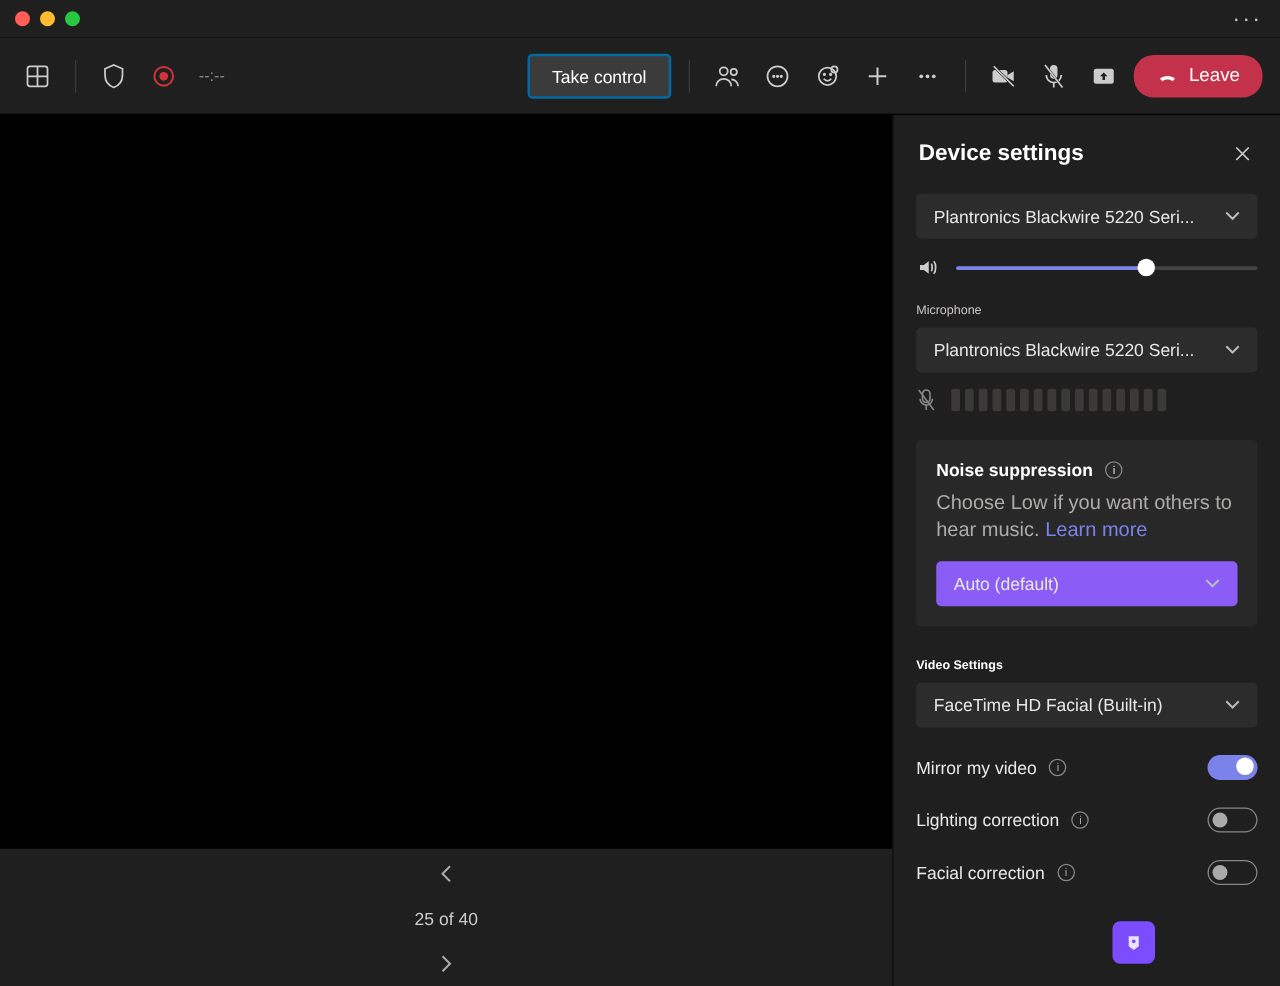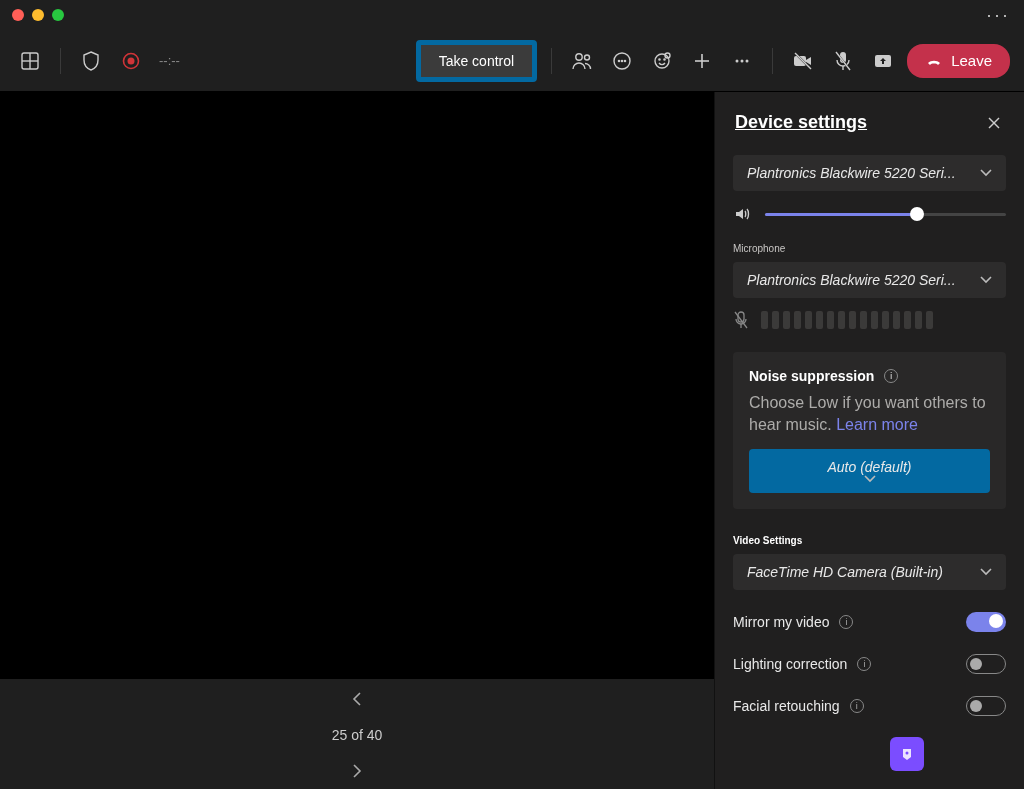--- a/index.html
+++ b/index.html
@@ -45,21 +45,21 @@
     display: flex; align-items: center; justify-content: center;
     color: #ccc; cursor: pointer; border-radius: 4px;
   }
   .tb-sep {
     width: 1px; height: 26px; background: #3a3a3a; margin: 0 6px;
   }
   .elapsed { color: #8a8a8a; font-size: 13px; margin-left: 4px; }
   .tb-spacer { flex: 1; }
   .take-control-btn {
     background: #3b3b3b;
-    border: 5px solid #0369a1;
+    border: 2px solid #0369a1;
     color: #fff;
     padding: 8px 18px;
     border-radius: 4px;
     font-size: 14px;
     cursor: pointer;
   }
   .leave-btn {
     background: #c4314b;
     color: #fff;
     border: none;
@@ -109,40 +109,39 @@
     display: flex;
     flex-direction: column;
     padding: 0;
     position: relative;
     overflow: hidden;
   }
   .panel-head {
     display: flex; align-items: center; justify-content: space-between;
     padding: 20px 20px 14px 20px;
   }
-  .panel-title { font-size: 18px; font-weight: 700; text-decoration: underline; }
+  .panel-title { font-size: 18px; font-weight: 700; }
   .close-x {
     width: 20px; height: 20px; cursor: pointer; color: #ccc;
     display: flex; align-items: center; justify-content: center;
   }
   .panel-body {
     padding: 0 18px 20px 18px;
     overflow-y: auto;
     flex: 1;
   }
   .dropdown {
     background: #2d2c2c;
     border-radius: 4px;
     padding: 10px 14px;
     display: flex; align-items: center; justify-content: space-between;
     cursor: pointer;
     font-size: 14px;
     color: #e8e8e8;
     margin-top: 8px;
-    font-style: italic;
   }
   .dropdown .label {
     overflow: hidden; text-overflow: ellipsis; white-space: nowrap;
     max-width: 210px;
   }
   .chev { color: #bbb; }
   .vol-row {
     display: flex; align-items: center; gap: 14px;
     margin-top: 14px;
   }
@@ -185,21 +184,21 @@
     width: 14px; height: 14px; border: 1px solid #888;
     border-radius: 50%; display: inline-flex;
     align-items: center; justify-content: center;
     font-size: 9px; color: #aaa; font-style: normal;
   }
   .nb-desc {
     color: #adacaa; font-size: 16px; margin-top: 8px;
     line-height: 1.4;
   }
   .learn-more { color: #7b83eb; cursor: pointer; }
-  .noise-box .dropdown { background: #0369a1; margin-top: 12px; flex-direction: column; }
+  .noise-box .dropdown { background: #8b5cf6; margin-top: 12px; }
   .video-head {
     font-size: 10px; font-weight: 700; margin-top: 26px;
   }
   .toggle-row {
     display: flex; align-items: center; justify-content: space-between;
     margin-top: 22px;
     font-size: 14px; color: #e8e8e8;
   }
   .toggle-left { display: flex; align-items: center; gap: 10px; }
   .switch {
@@ -459,21 +458,21 @@
           <span class="chev">
             <svg width="12" height="8" viewBox="0 0 12 8" fill="none" stroke="#bbb" stroke-width="1.6">
                 <path d="M1 1l5 5 5-5"></path>
               </svg>
           </span>
         </div>
       </div>
 
       <div class="video-head">Video Settings</div>
       <div class="dropdown">
-        <span class="label">FaceTime HD Camera (Built-in)</span>
+        <span class="label">FaceTime HD Facial (Built-in)</span>
         <span class="chev">
           <svg width="12" height="8" viewBox="0 0 12 8" fill="none" stroke="#bbb" stroke-width="1.6">
               <path d="M1 1l5 5 5-5"></path>
             </svg>
         </span>
       </div>
 
       <div class="toggle-row">
         <div class="toggle-left">
           <span>Mirror my video</span>
@@ -489,21 +488,21 @@
           <span>Lighting correction</span>
           <i class="info-icon">i</i>
         </div>
         <div class="switch off">
             <div class="knob"></div>
           </div>
       </div>
 
       <div class="toggle-row">
         <div class="toggle-left">
-          <span>Facial retouching</span>
+          <span>Facial correction</span>
           <i class="info-icon">i</i>
         </div>
         <div class="switch off">
             <div class="knob"></div>
           </div>
       </div>
     </div>
 
     <div class="watermark">
       <svg width="20" height="20" viewBox="0 0 20 20">

